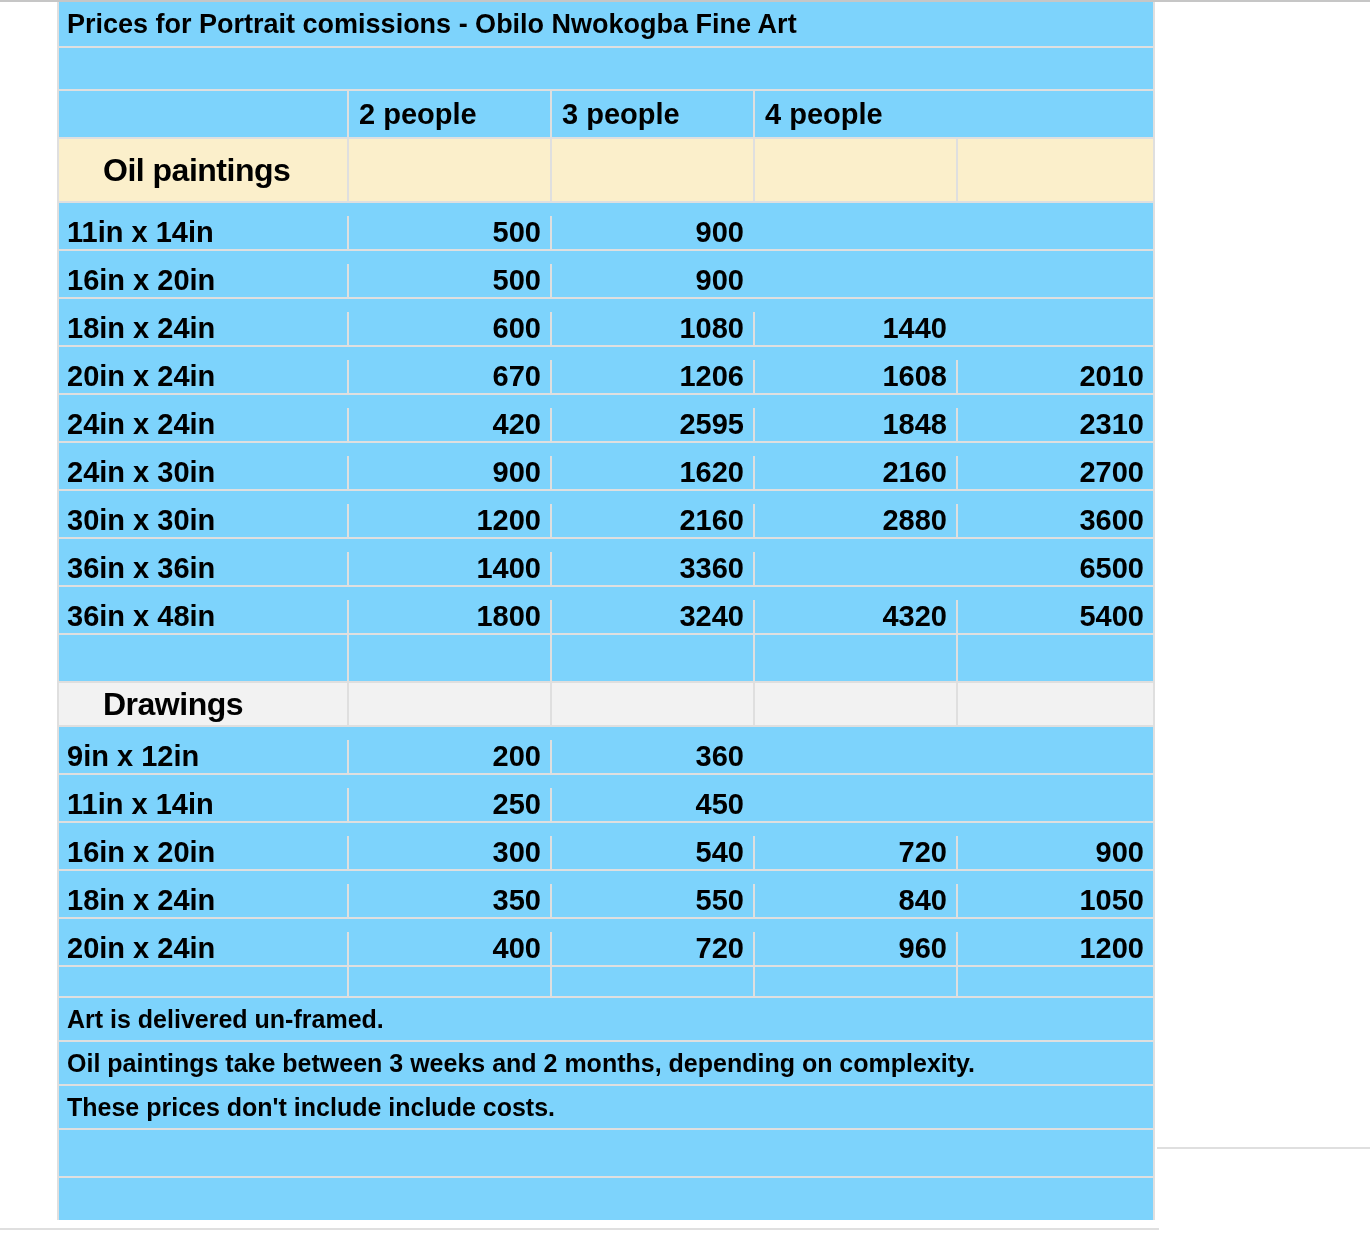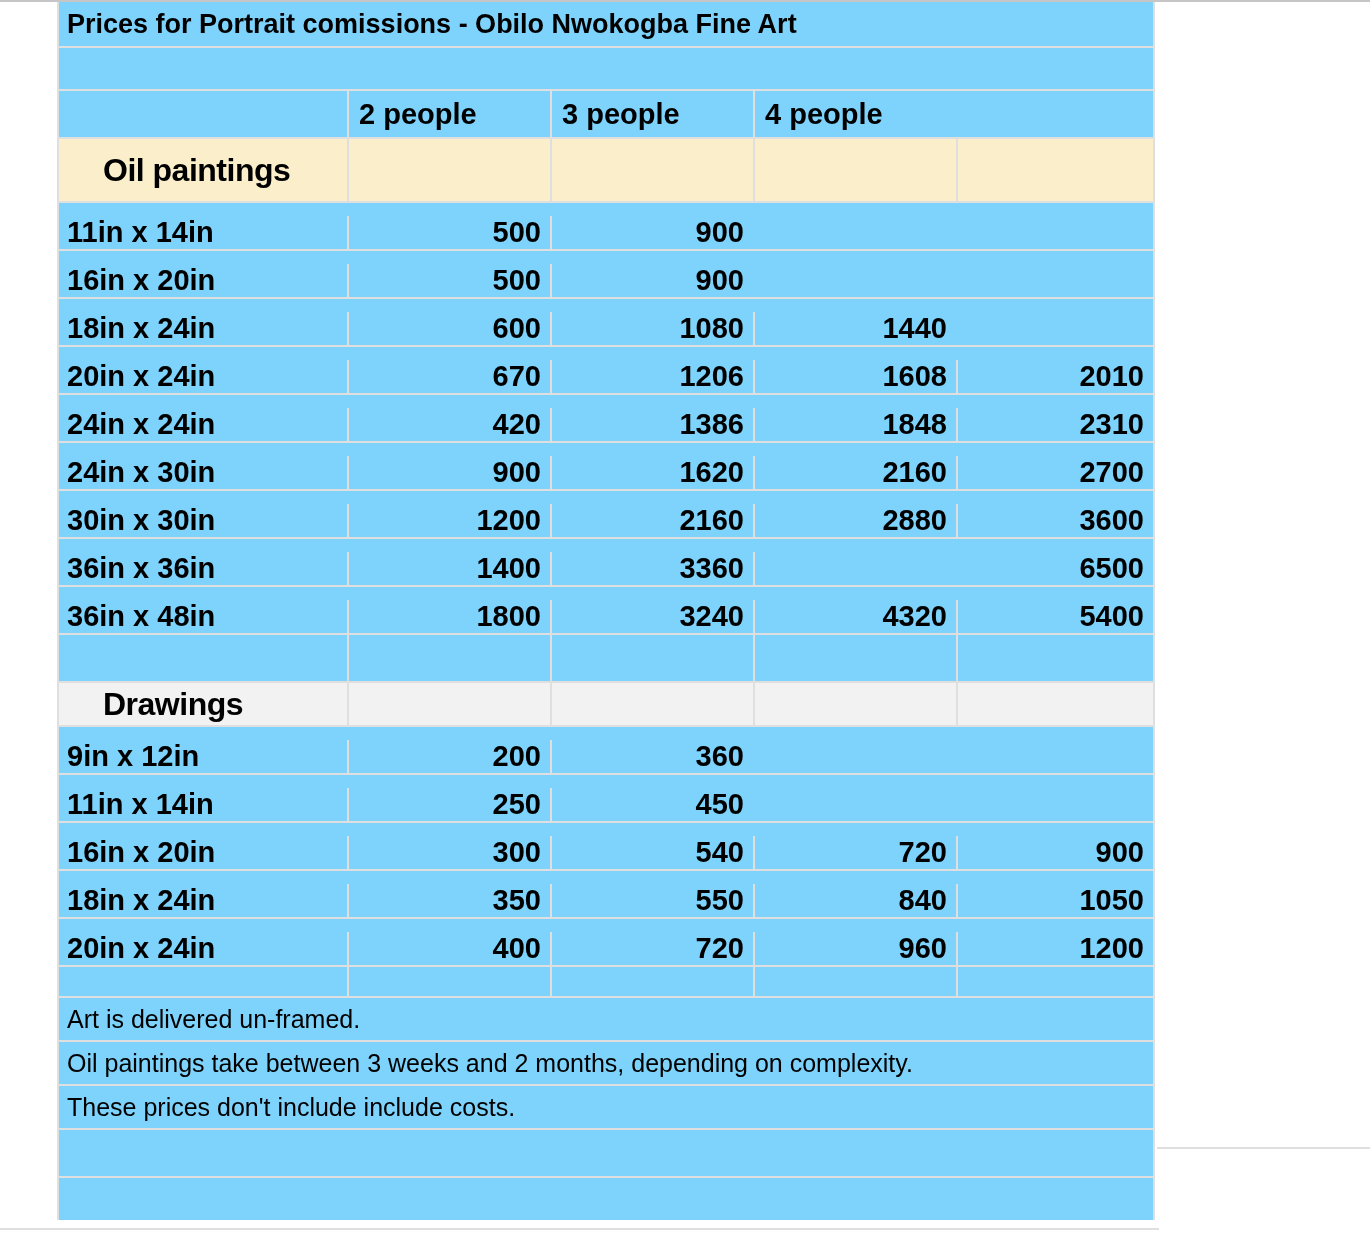--- a/index.html
+++ b/index.html
@@ -34,21 +34,21 @@
   .cells .cell + .cell { border-left:2px solid var(--grid); }
 
   .c-full  { flex:1 1 auto; padding-left:8px; }
   .c-label { flex:0 0 288px; padding-left:8px; font-size:29px; }
   .c-val   { flex:0 0 203px; justify-content:flex-end; padding-right:9px; font-size:29px; }
   .c-val:last-child { flex:1 1 auto; }
 
   .c-title   { font-size:27px; }
   .c-header  { justify-content:flex-start; padding-left:10px; font-size:29px; }
   .c-section { font-size:32px; letter-spacing:-0.5px;padding-left:44px; }
-  .c-note    { font-size:25px; font-weight:400; }
+  .c-note    { font-size:25px; font-weight:700; }
 </style>
 </head>
 <body>
 
 <div class="canvas">
   <div class="top-edge"></div>
   <div class="table" id="tbl">
       <div class="row r-title">
         <div class="cell c-full c-title">Prices for Portrait comissions - Obilo Nwokogba Fine Art</div>
       </div>
@@ -92,21 +92,21 @@
       <div class="row r-data cells">
         <div class="cell c-label">20in x 24in</div>
         <div class="cell c-val">670</div>
         <div class="cell c-val">1206</div>
         <div class="cell c-val">1608</div>
         <div class="cell c-val">2010</div>
       </div>
       <div class="row r-data cells">
         <div class="cell c-label">24in x 24in</div>
         <div class="cell c-val">420</div>
-        <div class="cell c-val">1386</div>
+        <div class="cell c-val">2595</div>
         <div class="cell c-val">1848</div>
         <div class="cell c-val">2310</div>
       </div>
       <div class="row r-data cells">
         <div class="cell c-label">24in x 30in</div>
         <div class="cell c-val">900</div>
         <div class="cell c-val">1620</div>
         <div class="cell c-val">2160</div>
         <div class="cell c-val">2700</div>
       </div>

